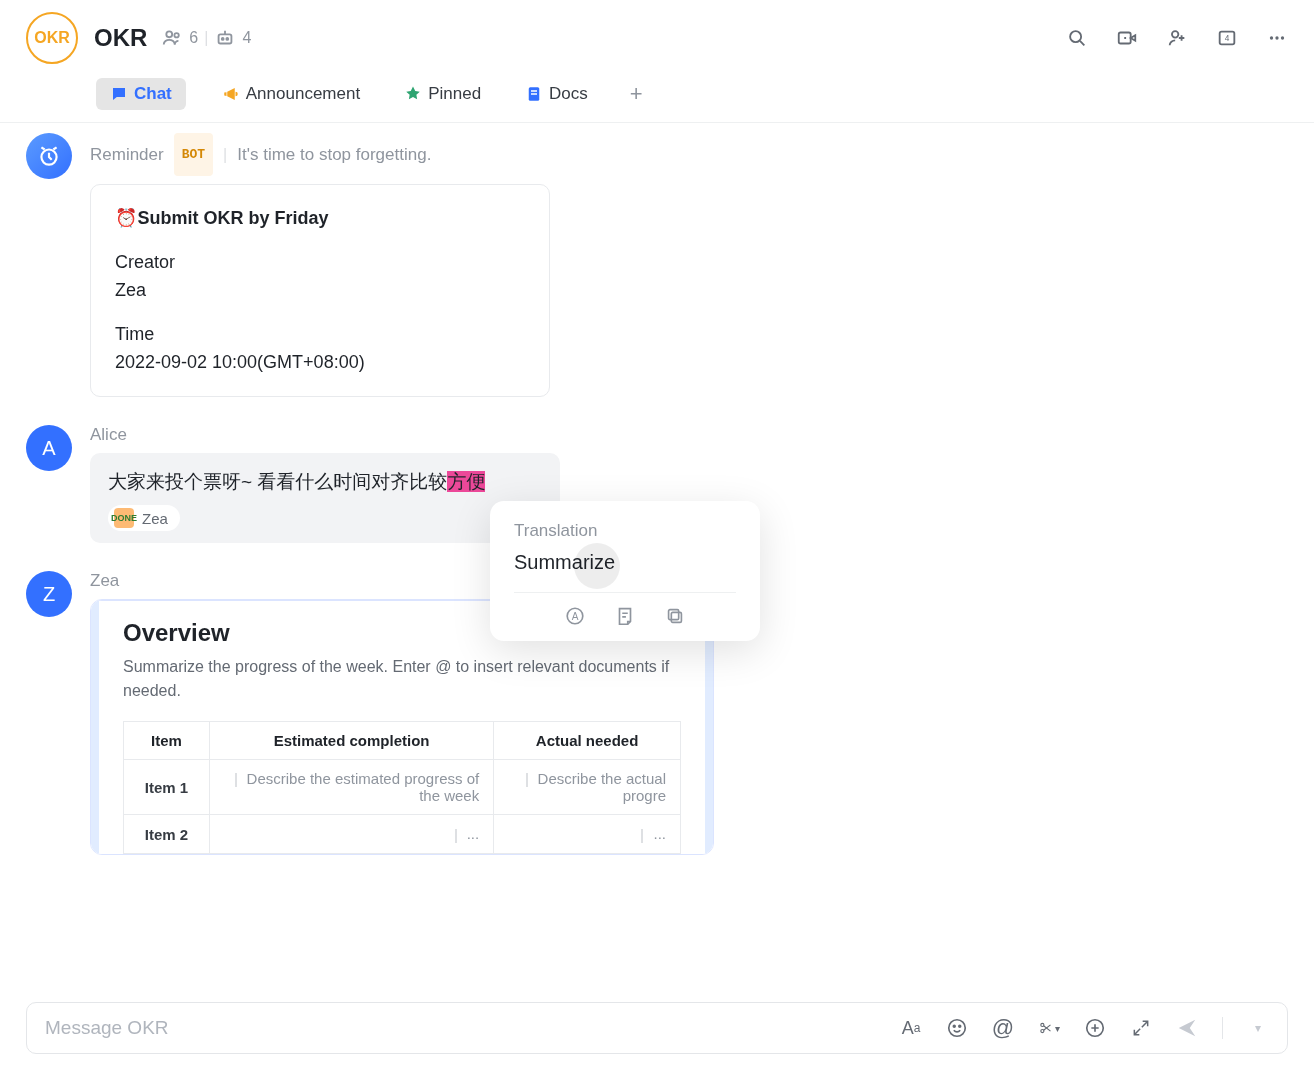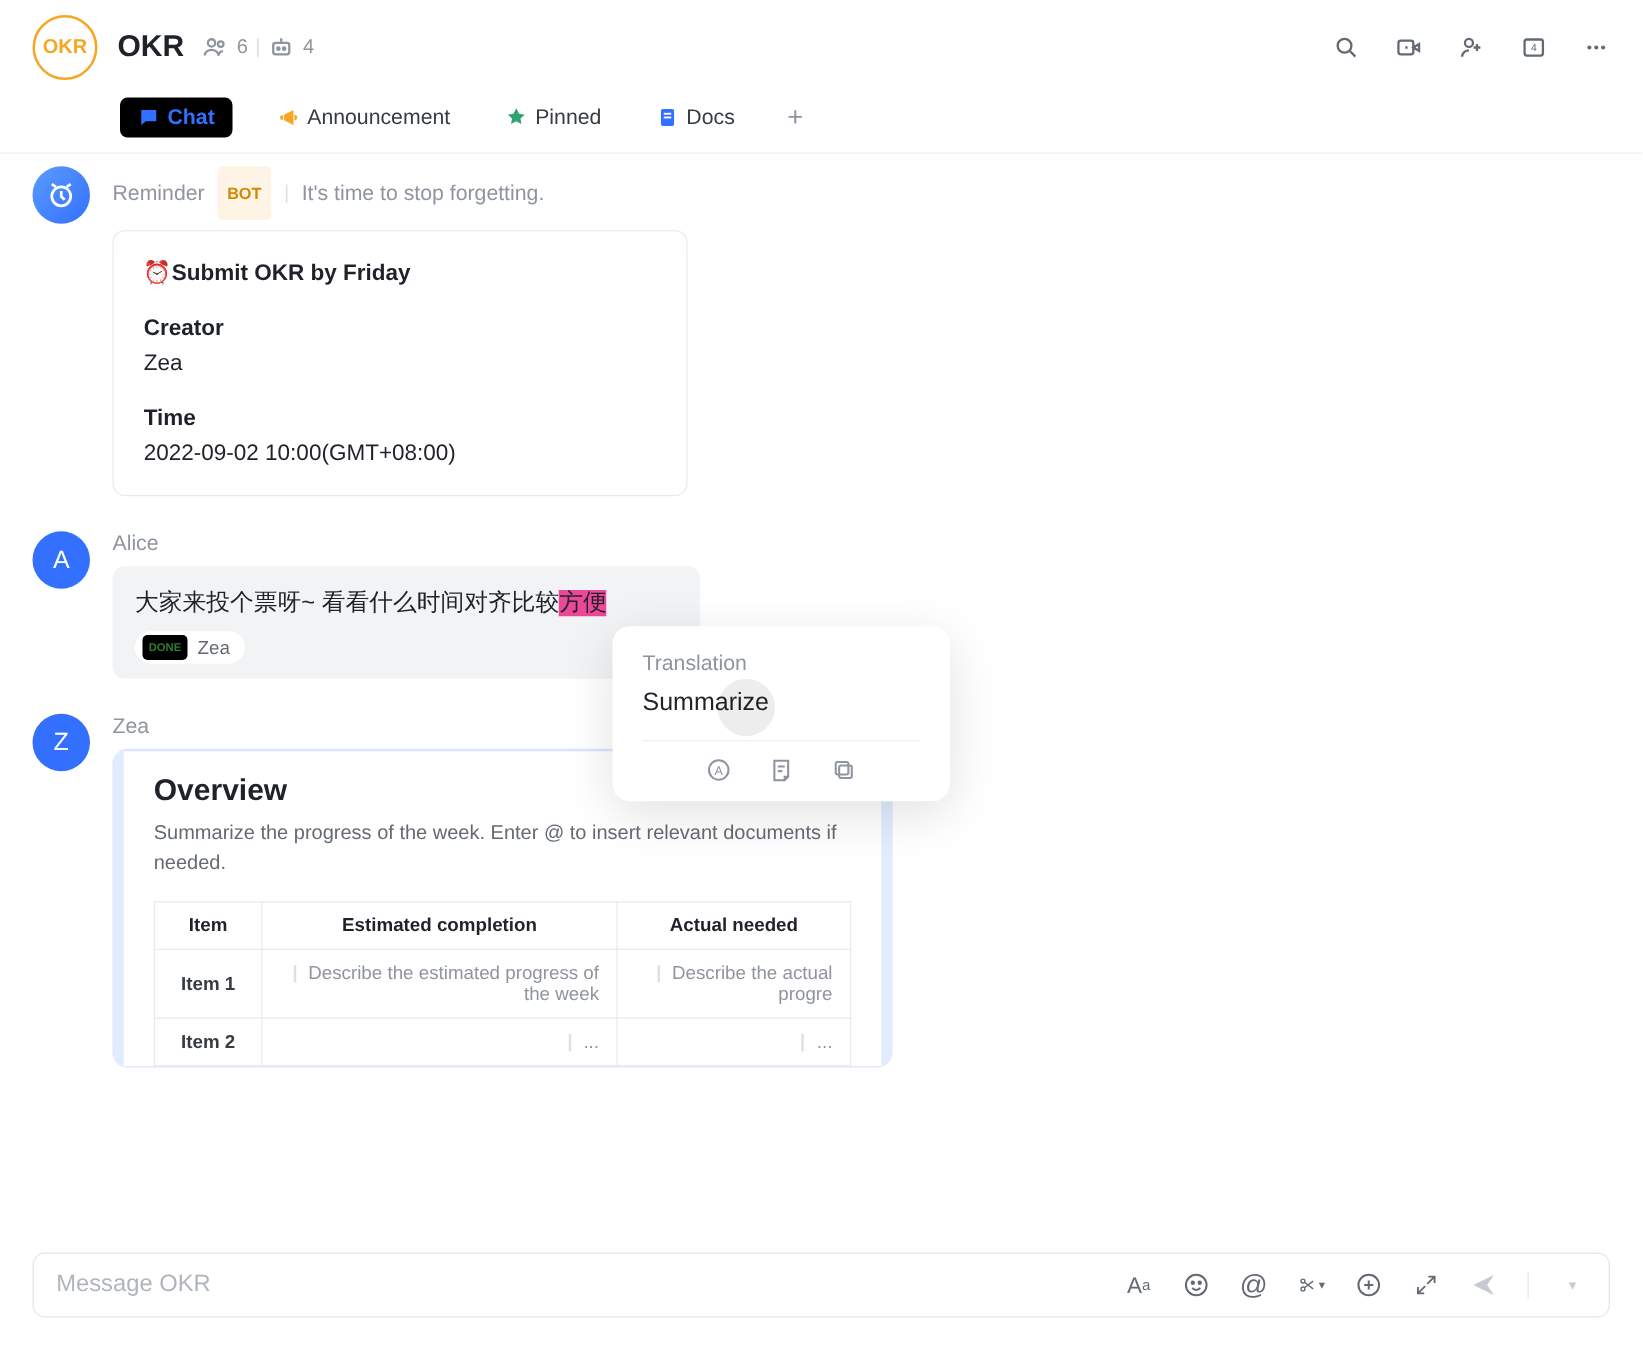--- a/index.html
+++ b/index.html
@@ -32,62 +32,62 @@
   .tabs {
     display: flex; align-items: center; gap: 28px; padding: 14px 96px 12px;
     border-bottom: 1px solid #eef0f1;
   }
   .tab {
     display: flex; align-items: center; gap: 6px;
     font-size: 17px; color: #373c43; cursor: pointer;
     padding: 4px 8px; border-radius: 6px;
   }
   .tab.active {
-    background: #000000; color: #3370ff; font-weight: 600;
+    background: #e5e5e5; color: #3370ff; font-weight: 600;
     padding: 6px 14px;
   }
   .tab-icon { display: inline-flex; }
   .plus-tab { color: #8f959e; font-size: 22px; padding: 0 6px; cursor: pointer; }
   .messages { flex: 1; overflow: hidden; padding: 10px 26px 0 26px; position: relative; }
   .msg-row { display: flex; gap: 18px; margin-bottom: 28px; }
   .avatar {
     width: 46px; height: 46px; border-radius: 50%; flex-shrink: 0;
     display: flex; align-items: center; justify-content: center;
     color: #fff; font-size: 20px; font-weight: 500;
   }
   .avatar.reminder { background: linear-gradient(135deg,#5b9bff,#3370ff); }
   .avatar.alice { background: #3370ff; }
   .avatar.zea { background: #3370ff; }
   .msg-body { flex: 1; min-width: 0; }
   .msg-head { display: flex; align-items: center; gap: 10px; margin-bottom: 8px; }
   .sender { color: #8f959e; font-size: 17px; }
   .bot-badge {
     background: #fef4e6; color: #d48806; font-size: 13px; font-weight: 600;
-    padding: 14px 8px; border-radius: 4px;
+    padding: 14px 8px; border-radius: 4px; font-family: Liberation Mono, monospace;
   }
   .msg-sep { color: #dee0e3; }
   .msg-sub { color: #8f959e; font-size: 17px; }
   .card {
     border: 1px solid #e8eaed; border-radius: 10px; padding: 20px 24px;
     max-width: 460px; font-size: 18px; line-height: 1.55;
   }
   .card .title { font-weight: 700; margin-bottom: 16px; }
   .card .section { margin-bottom: 16px; }
-  .card .label { font-weight: 700; }
+  .card .label { font-weight: 400; }
   .bubble {
     background: #f2f3f5; border-radius: 10px; padding: 16px 18px 12px;
     max-width: 470px; font-size: 19px;
   }
   .bubble-text .hl { background: #ec4899; }
   .reaction-row {
     display: inline-flex; align-items: center; gap: 8px; margin-top: 10px;
     background: #fff; border-radius: 20px; padding: 3px 12px 3px 6px;
   }
   .reaction-emoji {
-    width: 36px; height: 20px; background: #000000; border-radius: 4px;
+    width: 20px; height: 20px; background: #fdba74; border-radius: 4px;
     display: flex; align-items: center; justify-content: center;
     font-size: 9px; font-weight: 700; color: #2e7d32;
   }
   .reaction-name { color: #646a73; font-size: 15px; }
 
   .translation-popover {
     position: absolute; left: 490px; top: 378px;
     width: 270px; background: #fff; border-radius: 14px;
     box-shadow: 0 10px 40px rgba(0,0,0,0.12);
     padding: 20px 24px 14px; z-index: 10;

